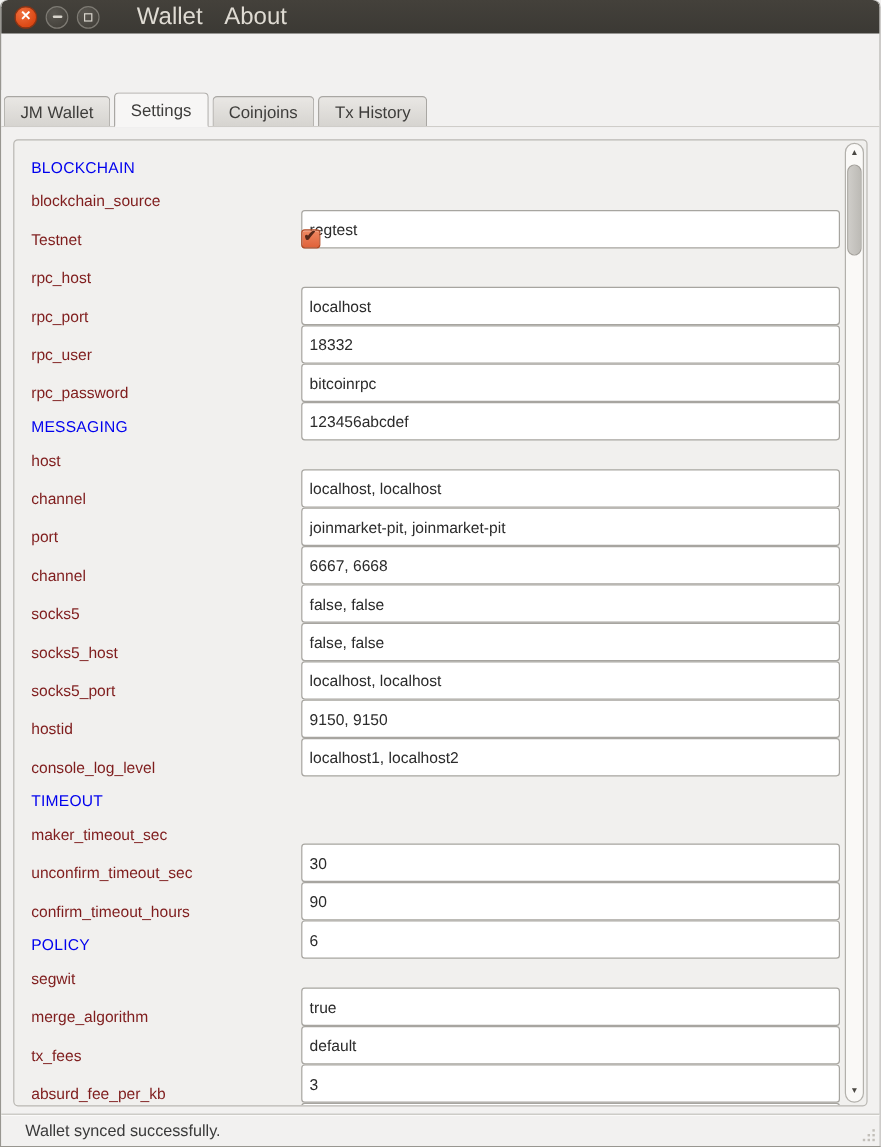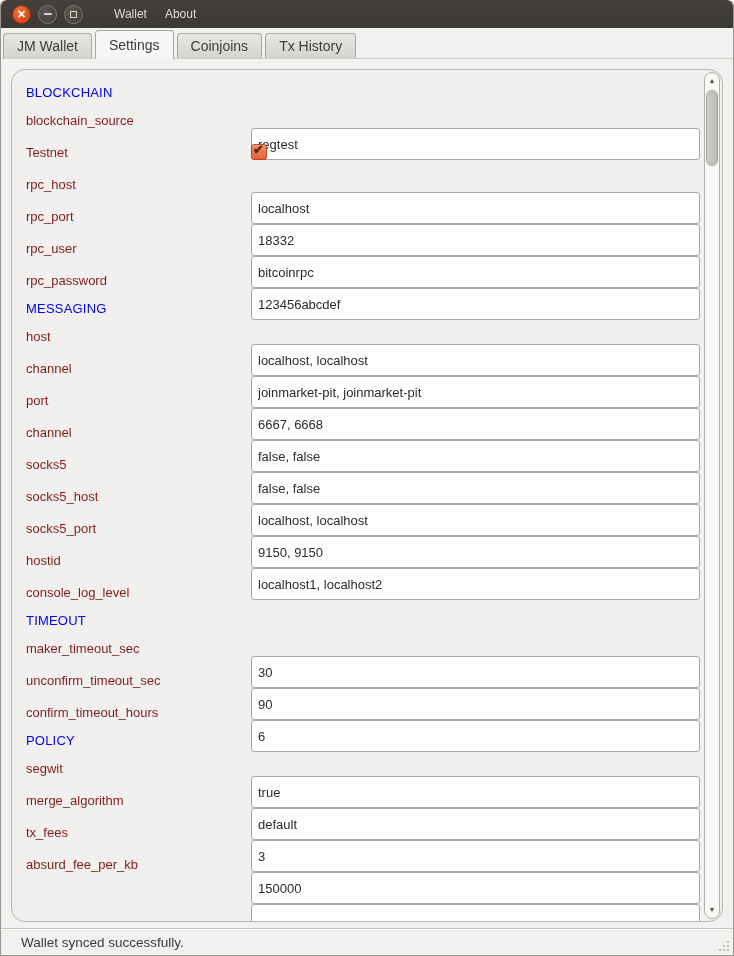--- a/index.html
+++ b/index.html
@@ -16,34 +16,34 @@
     display:flex;align-items:center;padding-left:11px;border-radius:6px 6px 0 0;}
   .winbtn{width:19px;height:19px;border-radius:50%;margin-right:7px;position:relative;
     display:flex;align-items:center;justify-content:center;cursor:default;box-sizing:border-box;}
   .winbtn.close{background:radial-gradient(circle at 35% 30%,#f0703f,#dd4814 70%);
     border:1px solid #8a3415;color:#fff;font-size:11px;font-weight:bold;line-height:1;}
   .winbtn.gray{background:radial-gradient(circle at 35% 30%,#5b5852,#45423c 75%);
     border:1px solid #7d7a73;color:#d9d5cd;}
   .winbtn .minus{width:8px;height:2px;background:#d9d5cd;border-radius:1px;}
   .winbtn .square{width:7px;height:7px;border:1.5px solid #d9d5cd;box-sizing:border-box;}
   .menubar{display:flex;margin-left:15px;}
-  .menu-item{color:#dfdbd3;font-size:12px;padding:4px 9px;cursor:default;}
+  .menu-item{color:#dfdbd3;font-size:20px;padding:4px 9px;cursor:default;}
   
   .tabbar{height:30px;flex:0 0 30px;background:#f2f1f0;display:flex;align-items:flex-end;
-    padding-left:2px;border-bottom:1px solid #cfcdc9;position:relative;}
+    padding-left:2px;border-bottom:1px solid #cfcdc9;position:relative;margin-top:47px;}
   .tab{height:25px;box-sizing:border-box;display:flex;align-items:center;
     padding:0 13px;margin-right:3px;font-size:14px;color:#3e3d3b;
     background:linear-gradient(#e9e7e4,#d6d4d0);
     border:1px solid #a9a7a3;border-bottom:none;border-radius:4px 4px 0 0;cursor:default;}
   .tab.active{height:29px;background:#f7f6f5;margin-bottom:-1px;
     border-bottom:1px solid #f7f6f5;z-index:2;}
   
   .main{flex:1 1 auto;position:relative;background:#f2f1f0;}
   .scrollframe{position:absolute;left:10px;right:10px;top:10px;bottom:6px;
-    border:1px solid #b9b7b2;border-radius:14px;background:#f1f0ee;overflow:hidden;}
+    border:1px solid #b9b7b2;border-radius:4px;background:#f1f0ee;overflow:hidden;}
   .content{position:absolute;left:0;top:0;right:22px;bottom:0;overflow:hidden;
     padding:10px 0 0 14px;}
   .sec{height:24px;display:flex;align-items:center;font-size:13px;font-weight:500;
     color:#0000ee;letter-spacing:.2px;}
   .row{height:32px;display:flex;align-items:center;}
   .row .lbl{flex:1 1 auto;font-size:13px;color:#7f1d1d;}
   .field{width:449px;height:32px;box-sizing:border-box;flex:0 0 449px;
     border:1px solid #a7a5a0;border-radius:3px;background:#ffffff;
     padding:0 6px;font-family:"Liberation Sans",sans-serif;font-size:13px;color:#2b2b2b;outline:none;margin-top:48px;}
   .fieldwrap{width:449px;flex:0 0 449px;display:flex;align-items:center;}

